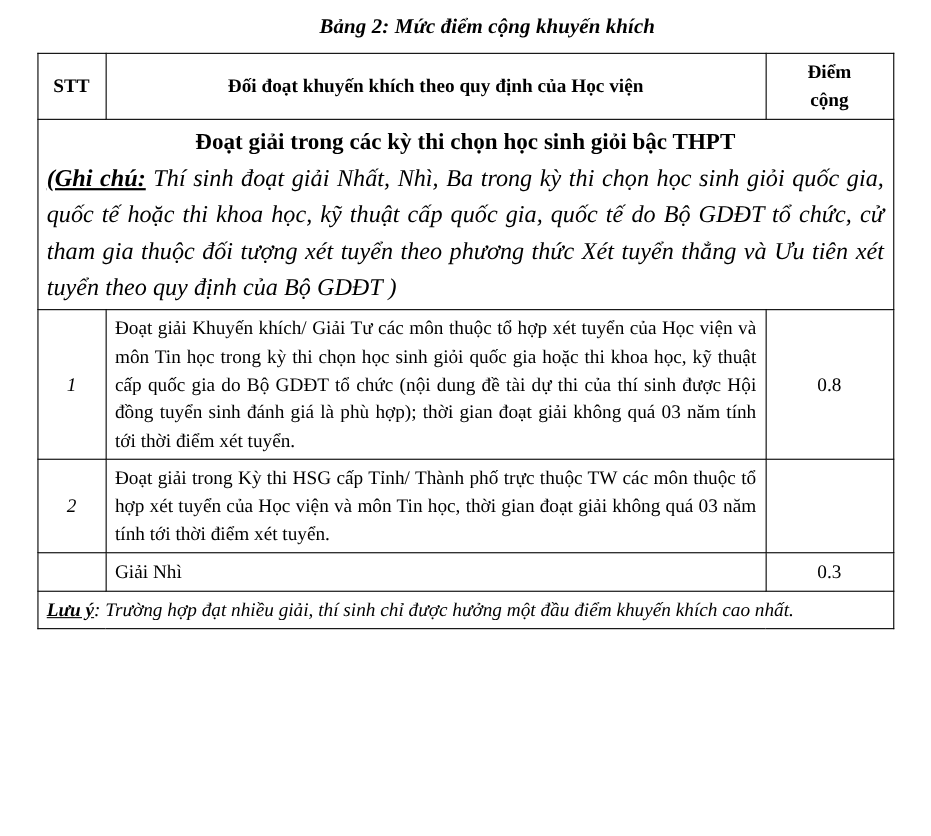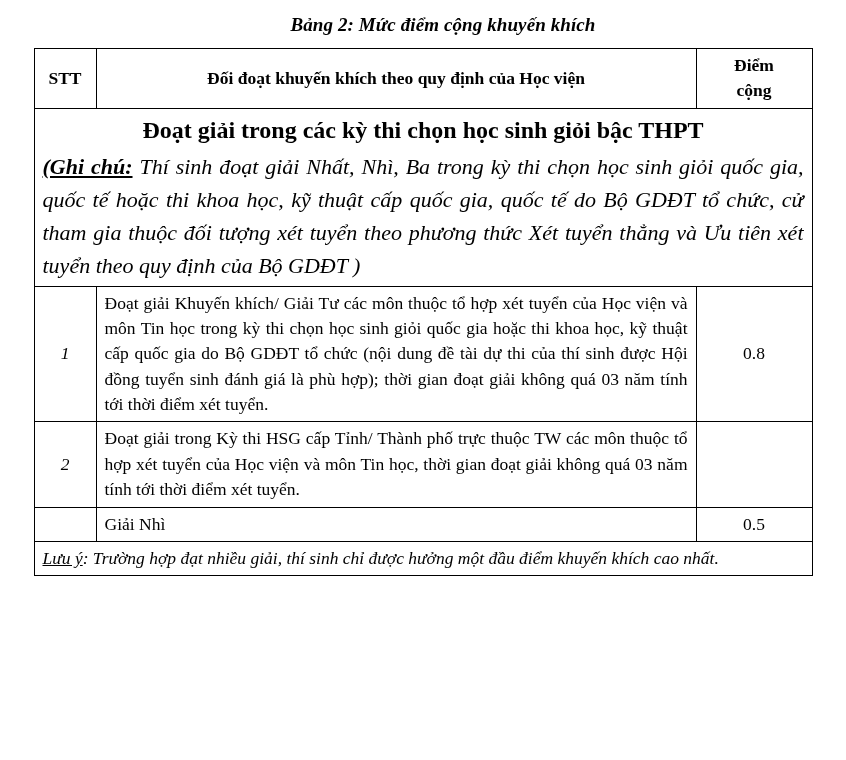--- a/index.html
+++ b/index.html
@@ -56,21 +56,21 @@
   }
   .th-stt { font-size: 17.5px; font-family: Liberation Serif, serif; }
   .th-score { font-size: 18px; line-height: 1.25; }
 
   .band-cell {
     padding: 8px 12px 10px 12px;
   }
   .band-title {
     text-align: center;
     font-weight: bold;
-    font-size: 24px;
+    font-size: 21px;
     margin-bottom: 2px;
   }
   .band-note {
     font-style: italic;
     font-size: 22px;
     text-align: justify;
     line-height: 1.5;
   }
   .band-note u { text-decoration: underline; font-weight: bold; font-style: italic; }
 
@@ -98,21 +98,21 @@
     font-size: 17.5px;
     padding-left: 12px;
   }
   .footer-cell {
     padding: 6px 10px 8px 12px;
     font-style: italic;
     font-size: 17.5px;
     line-height: 1.5;
     text-align: justify;
   }
-  .footer-cell u { text-decoration: underline; font-weight: normal; }
+  .footer-cell u { text-decoration: underline; font-weight: bold; }
 </style>
 </head>
 <body>
 
 <div class="page">
 
   <div class="caption">Bảng 2: Mức điểm cộng khuyến khích</div>
 
   <table class="doc-table">
     <colgroup>
@@ -146,21 +146,21 @@
       <tr>
         <td class="stt-cell">2</td>
         <td class="body-cell"><span class="lead-italic">Đoạt giải trong Kỳ thi HSG cấp Tỉnh/ Thành phố trực thuộc TW</span><span> các môn thuộc tổ hợp xét tuyển của Học viện và môn Tin học, thời gian đoạt giải không quá 03 năm tính tới thời điểm xét tuyển.</span></td>
         <td class="score-cell"></td>
       </tr>
 
 
       <tr class="row-small">
         <td class="stt-cell"></td>
         <td class="small-label">Giải Nhì</td>
-        <td class="score-cell">0.5</td>
+        <td class="score-cell">0.3</td>
       </tr>
 
 
       <tr>
         <td class="footer-cell" colspan="3"><u>Lưu ý</u><span>: Trường hợp đạt nhiều giải, thí sinh chỉ được hưởng một đầu điểm khuyến khích cao nhất.</span></td>
       </tr>
     </tbody>
   </table>
 
 </div>

